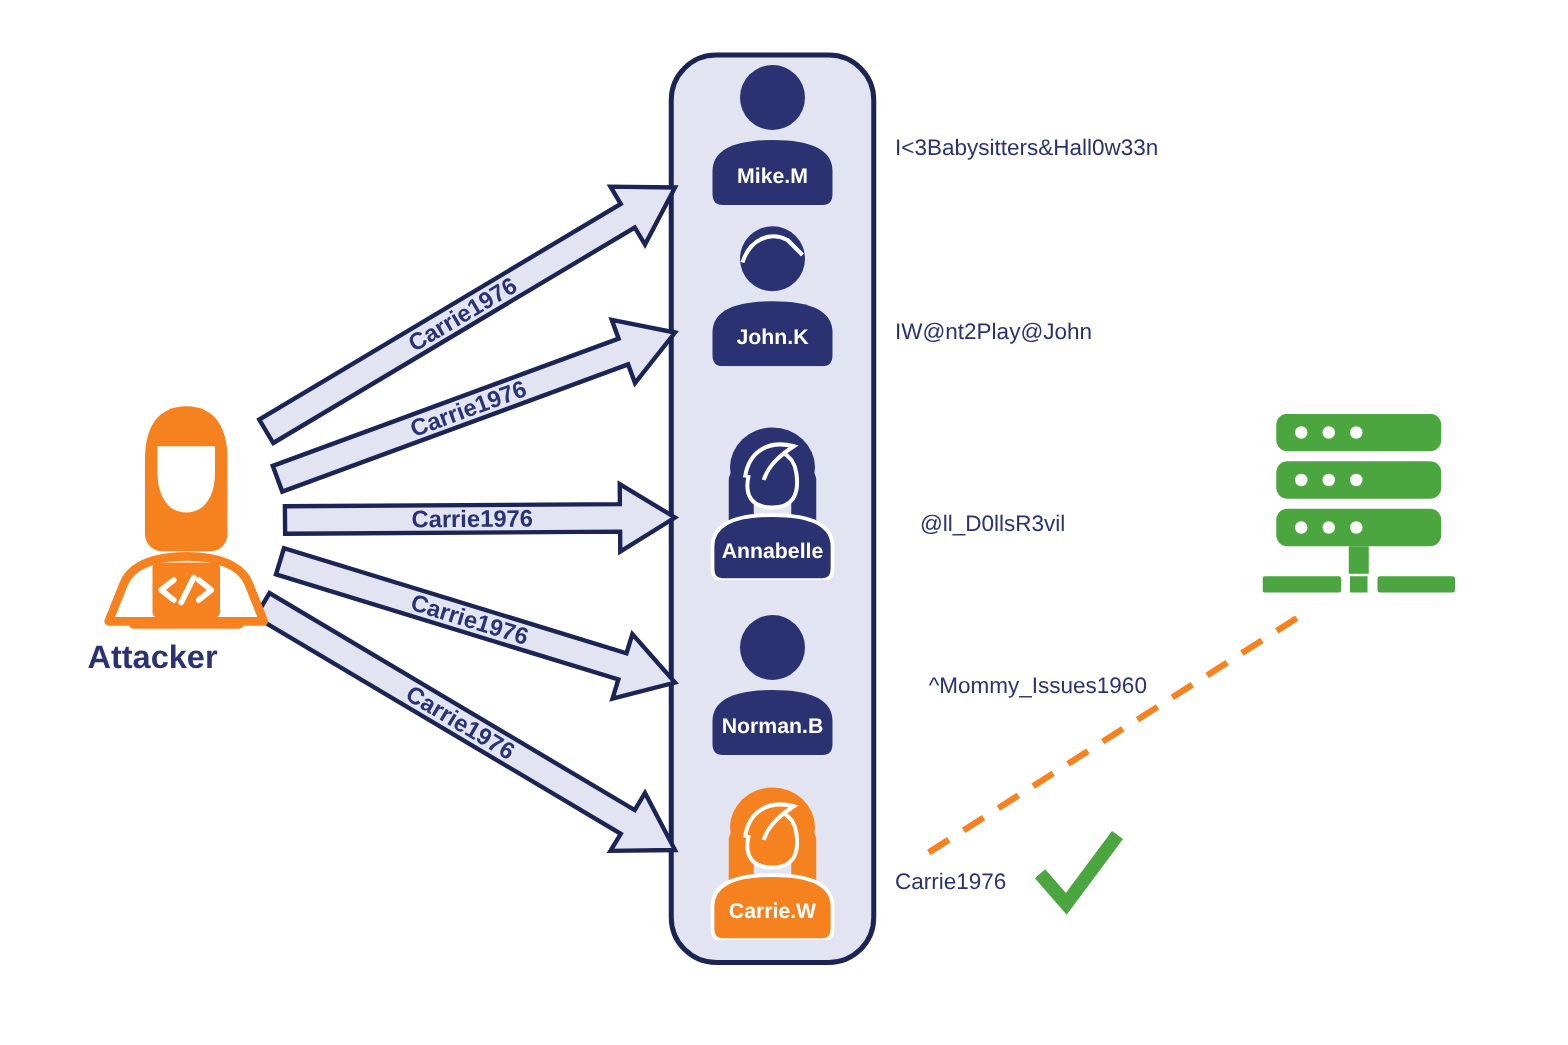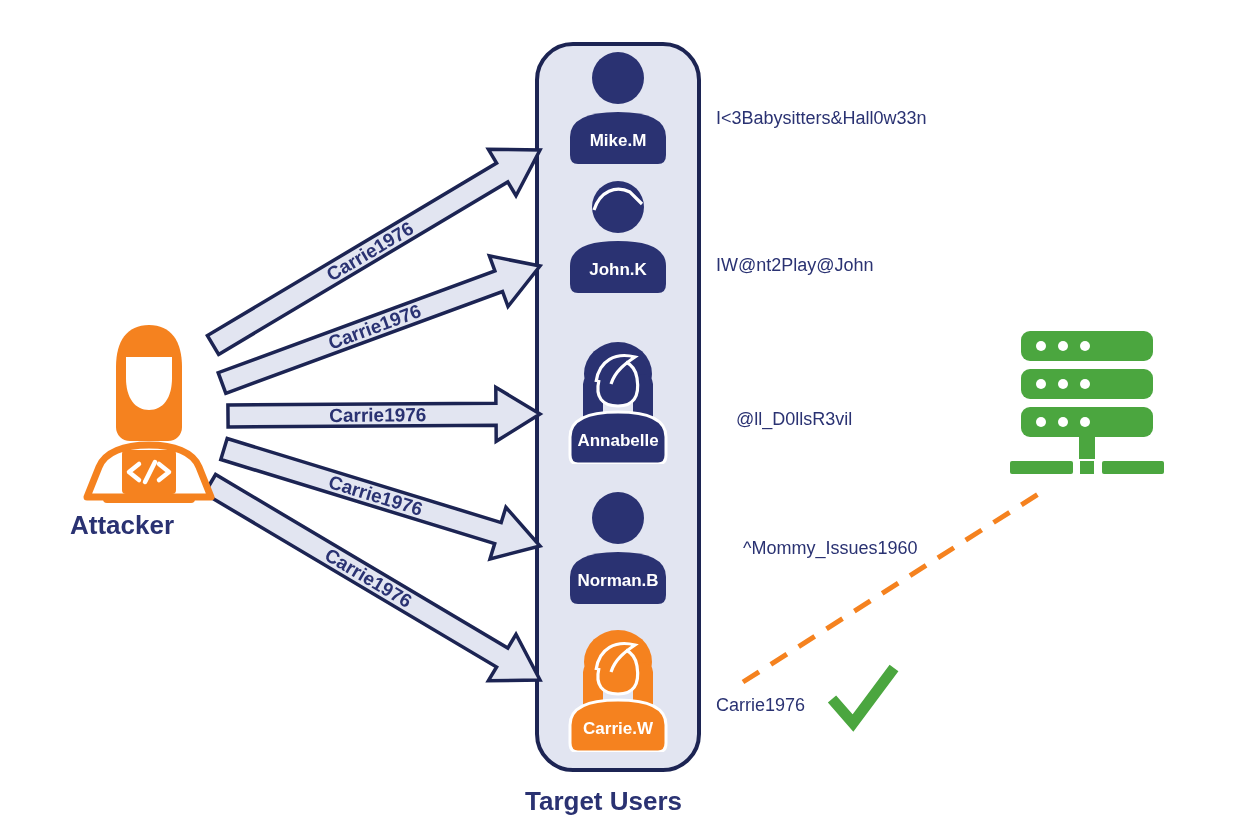--- a/index.html
+++ b/index.html
@@ -37,21 +37,20 @@
     <g stroke="#ffffff" stroke-width="4.5" fill="none" stroke-linecap="round" stroke-linejoin="round">
       <polyline points="61,144 51,152 61,160"></polyline>
       <line x1="67" y1="162" x2="77" y2="142"></line>
       <polyline points="81,144 91,152 81,160"></polyline>
     </g>
     <rect x="25" y="174" width="92" height="9" rx="4" fill="#F5821F"></rect>
   </svg>
   <div class="big-label" style="left:70px;top:508px;width:160px;">Attacker</div>
 
   <div class="panel"></div>
-  <div class="big-label" style="left:525px;top:784px;width:186px;">Target Users</div>
 
   <svg class="layer" id="scene" width="1254" height="836" viewBox="0 0 1254 836">
       <polygon points="218.6,354.4 507.8,182.0 516.0,195.7 540.0,150.0 488.4,149.3 496.6,163.1 207.4,335.6" fill="#E2E5F1" stroke="#1C2453" stroke-width="3.5"></polygon>
       <text transform="translate(369.96000000000004,251.4) rotate(-30.8)" text-anchor="middle" dy="6.5" fill="#2A3272" font-size="19" font-weight="bold" font-family="&quot;Liberation Sans&quot;,sans-serif">Carrie1976</text>
       <polygon points="225.8,393.3 502.5,291.5 508.0,306.5 540.0,266.0 489.4,255.9 494.9,270.9 218.2,372.7" fill="#E2E5F1" stroke="#1C2453" stroke-width="3.5"></polygon>
       <text transform="translate(374.64,326.84000000000003) rotate(-20.2)" text-anchor="middle" dy="6.5" fill="#2A3272" font-size="19" font-weight="bold" font-family="&quot;Liberation Sans&quot;,sans-serif">Carrie1976</text>
       <polygon points="228.1,427.0 496.1,425.3 496.2,441.3 540.0,414.0 495.8,387.3 495.9,403.3 227.9,405.0" fill="#E2E5F1" stroke="#1C2453" stroke-width="3.5"></polygon>
       <text transform="translate(377.76,415.04) rotate(-0.4)" text-anchor="middle" dy="6.5" fill="#2A3272" font-size="19" font-weight="bold" font-family="&quot;Liberation Sans&quot;,sans-serif">Carrie1976</text>
       <polygon points="220.8,459.5 494.7,543.6 490.0,558.9 540.0,546.0 505.9,507.3 501.2,522.6 227.2,438.5" fill="#E2E5F1" stroke="#1C2453" stroke-width="3.5"></polygon>
       <text transform="translate(375.68,495.56) rotate(17.1)" text-anchor="middle" dy="6.5" fill="#2A3272" font-size="19" font-weight="bold" font-family="&quot;Liberation Sans&quot;,sans-serif">Carrie1976</text>

